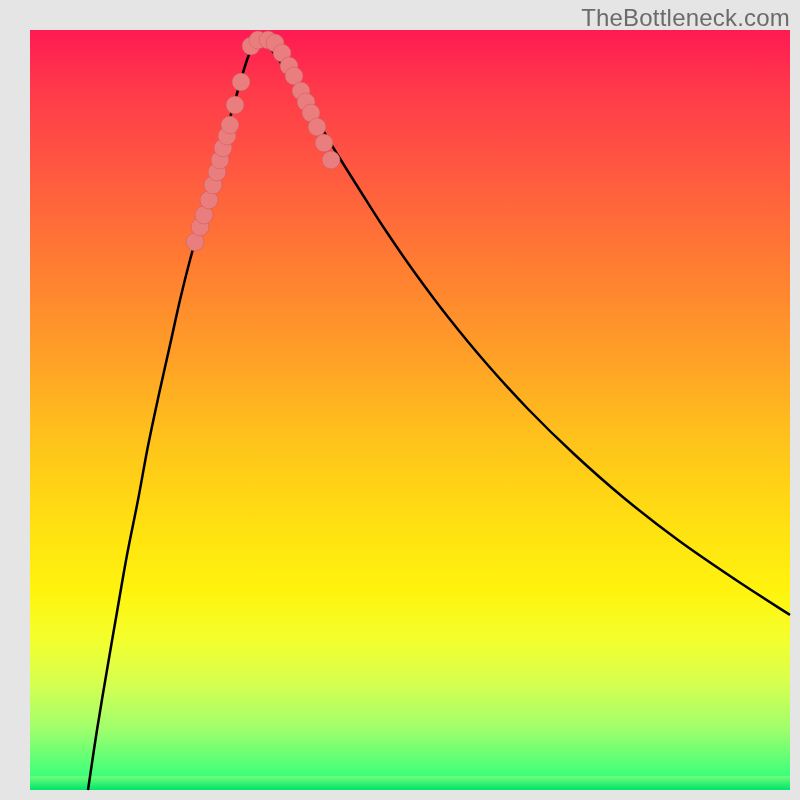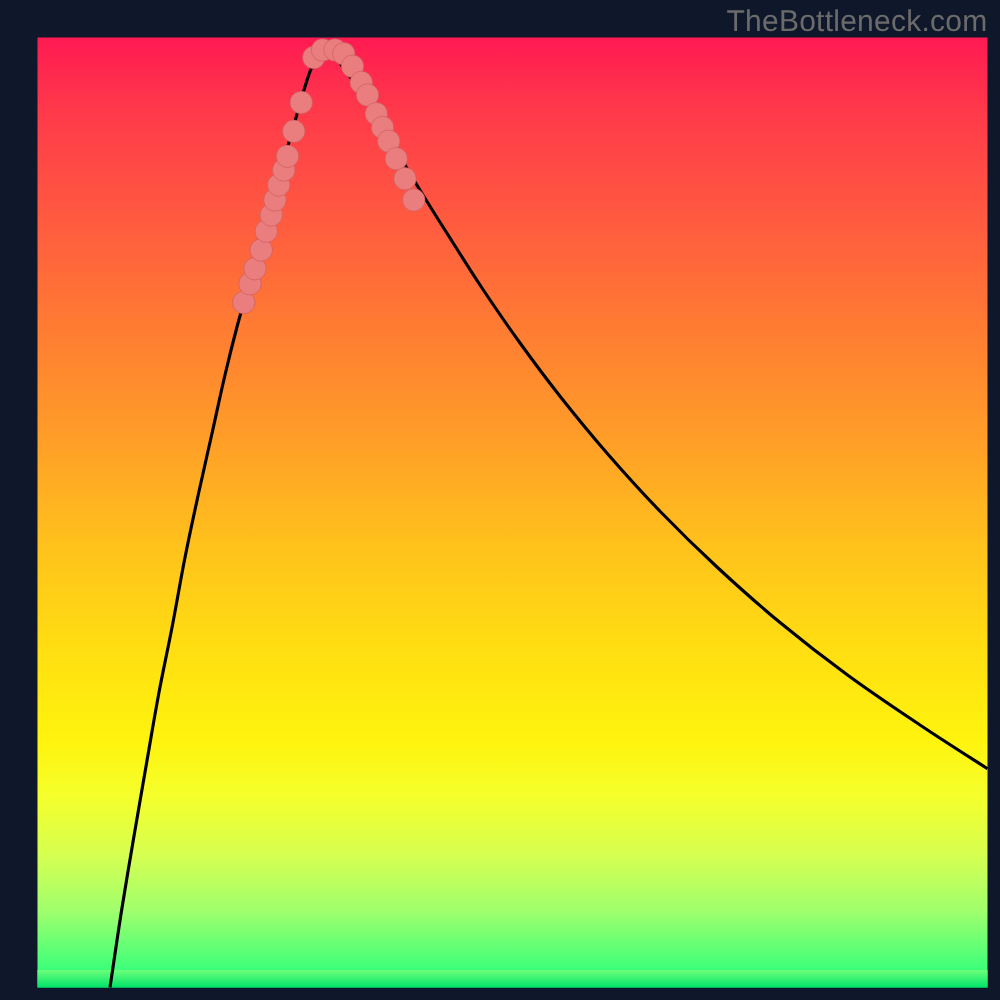--- a/index.html
+++ b/index.html
@@ -8,21 +8,21 @@
     width: 800px;
     height: 800px;
     overflow: hidden;
     background: #000;
     font-family: Arial, Helvetica, sans-serif;
   }
   .frame {
     position: relative;
     width: 800px;
     height: 800px;
-    background: #0f172a;
+    background: #e5e5e5;
   }
   .watermark {
     position: absolute;
     top: 4px;
     right: 10px;
     color: #6b6b6b;
     font-size: 24px;
     font-weight: 500;
     letter-spacing: 0.2px;
     z-index: 30;

